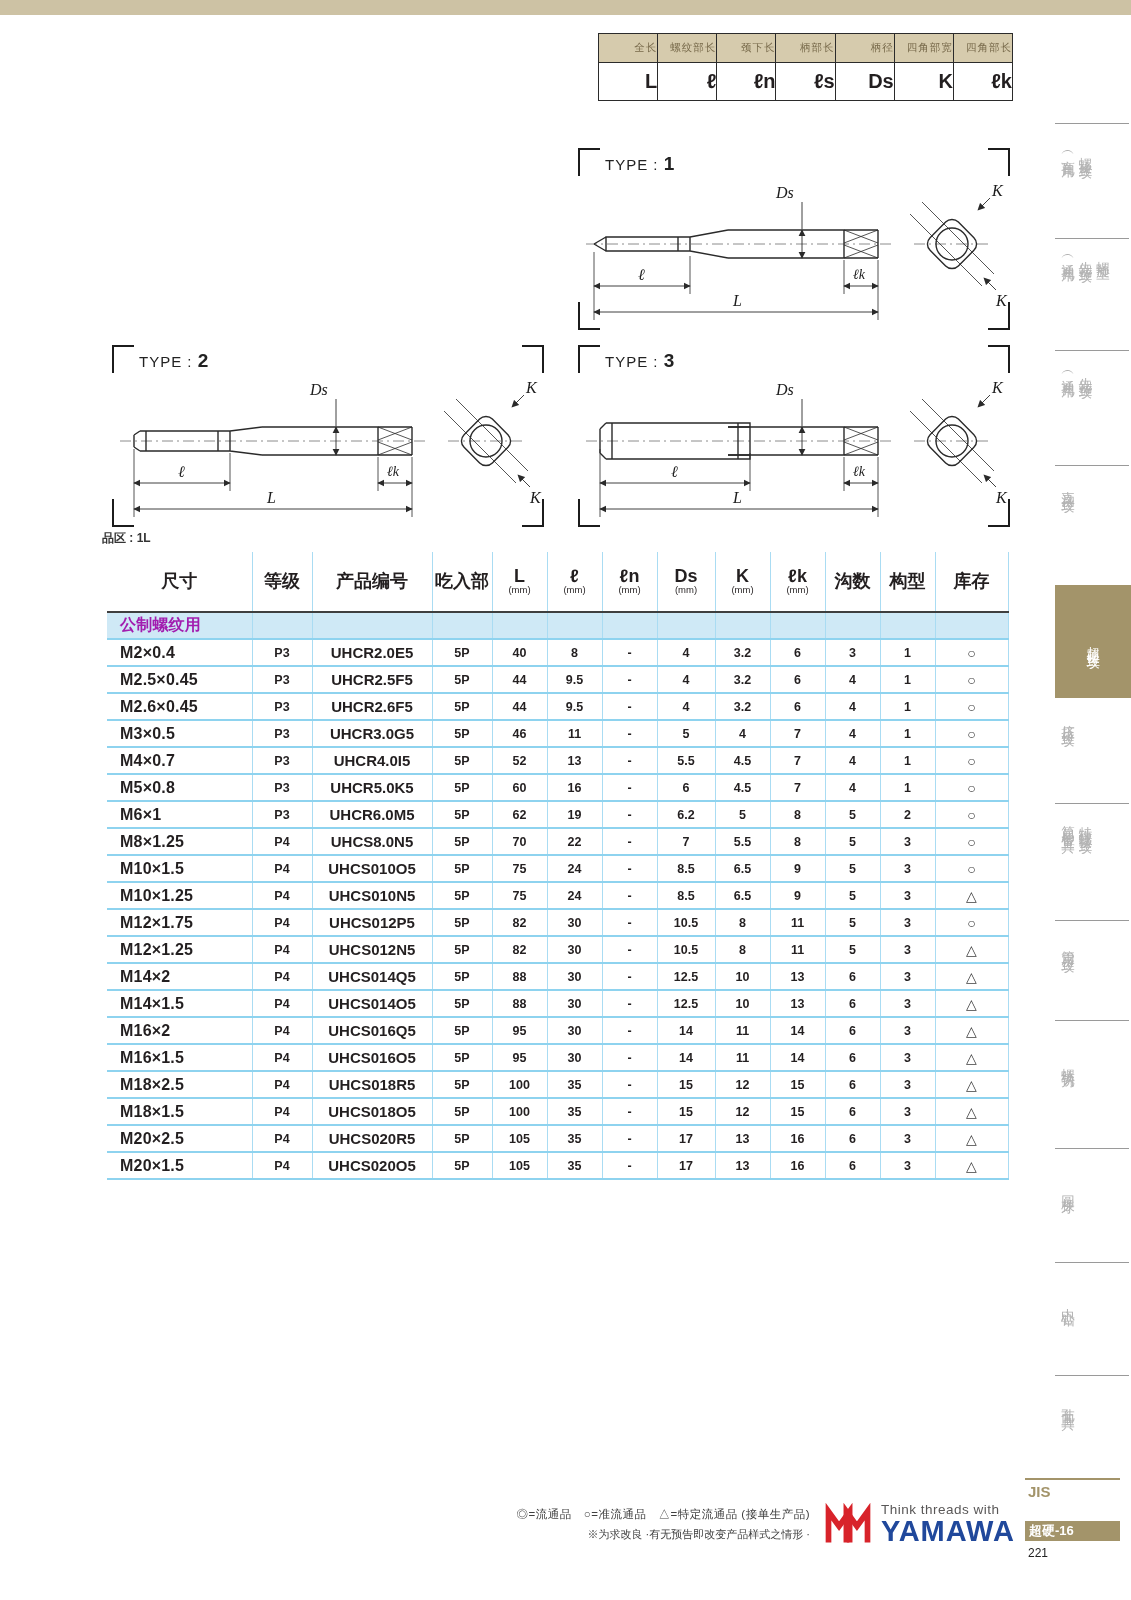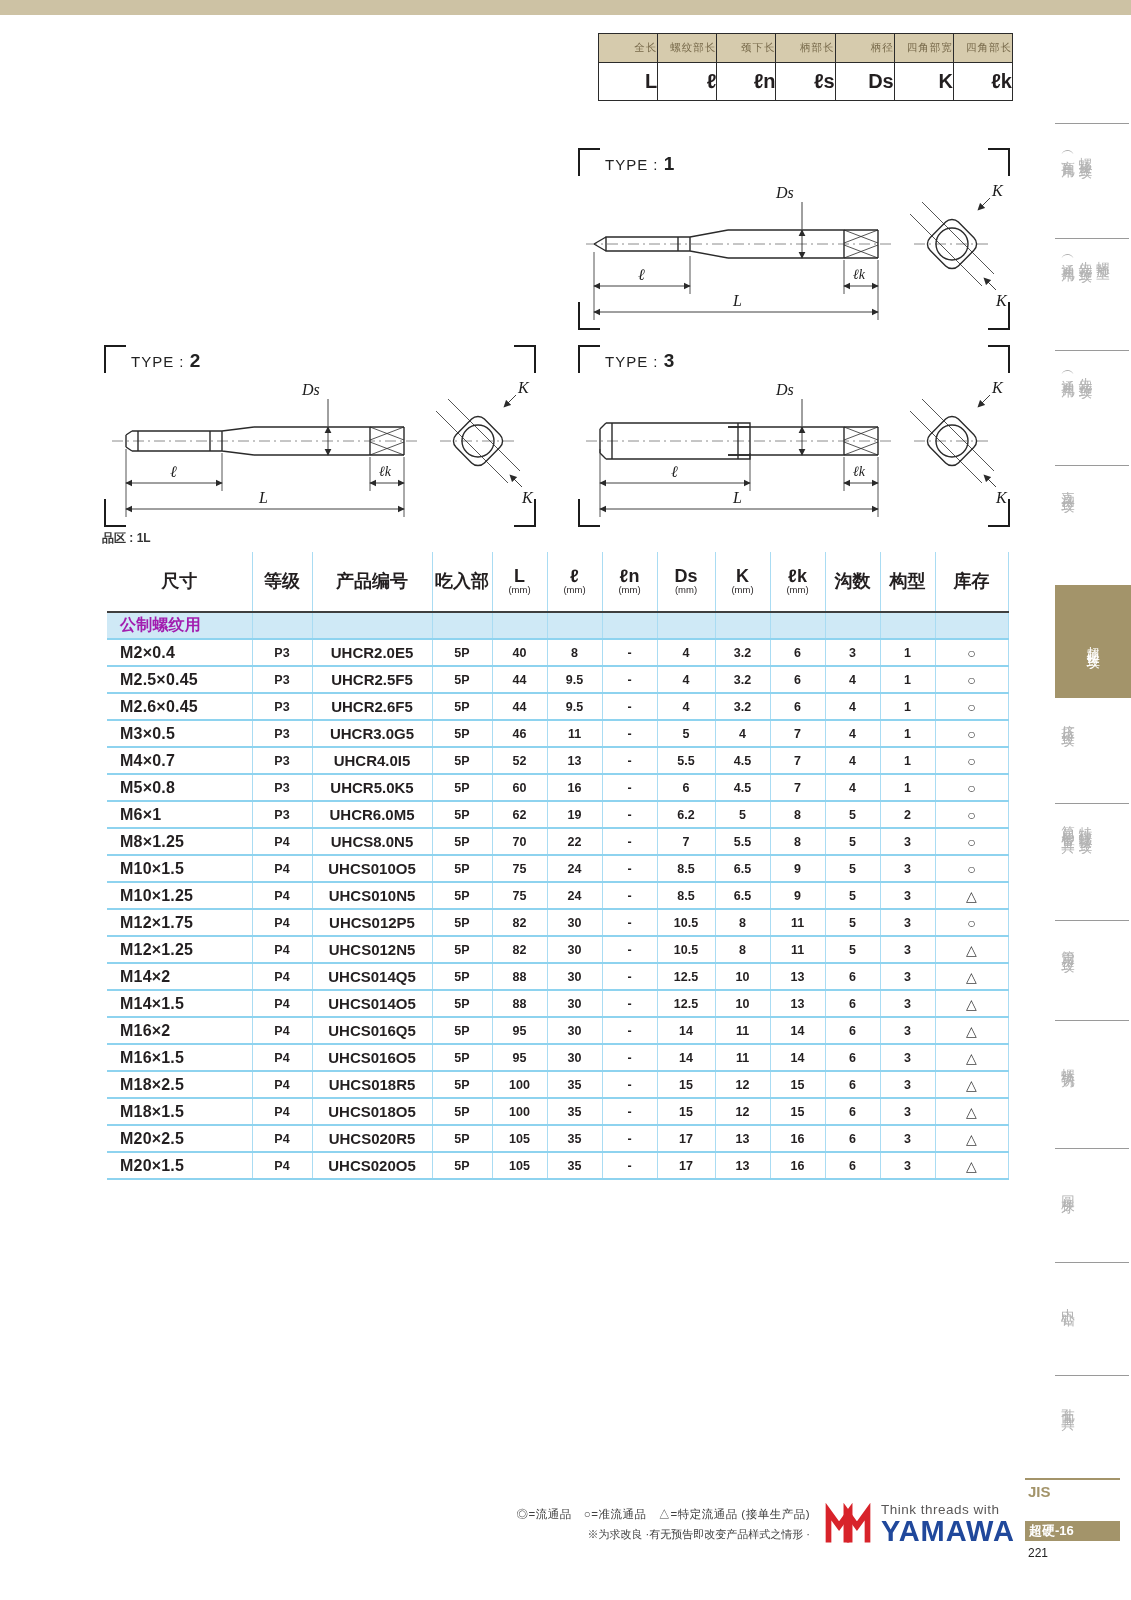--- a/index.html
+++ b/index.html
@@ -9,21 +9,21 @@
   .top-strip{position:absolute;top:0;left:0;width:1131px;height:15px;background:#cdc2a4;}
 
   
   .legend-table{position:absolute;left:598px;top:33px;border-collapse:collapse;table-layout:fixed;width:415px;}
   .legend-table th,.legend-table td{border:1px solid #2b2b2b;text-align:right;padding:0;}
   .legend-table th{background:#d6cbad;color:#77694a;font-size:10.5px;font-weight:normal;height:28px;letter-spacing:1px;}
   .legend-table td{height:37px;font-size:20px;font-weight:bold;background:#fff;}
 
   
   .diagram{position:absolute;width:432px;height:182px;}
-  .d1{left:578px;top:148px;} .d2{left:104px;top:345px;} .d3{left:578px;top:345px;}
+  .d1{left:578px;top:148px;} .d2{left:112px;top:345px;} .d3{left:578px;top:345px;}
   .cnr{position:absolute;width:20px;height:26px;}
   .cnr.tl{top:0;left:0;border-top:2px solid #1c1c1c;border-left:2px solid #1c1c1c;}
   .cnr.tr{top:0;right:0;border-top:2px solid #1c1c1c;border-right:2px solid #1c1c1c;}
   .cnr.bl{bottom:0;left:0;border-bottom:2px solid #1c1c1c;border-left:2px solid #1c1c1c;}
   .cnr.br{bottom:0;right:0;border-bottom:2px solid #1c1c1c;border-right:2px solid #1c1c1c;}
   .type-lbl{position:absolute;top:5px;left:27px;font-size:15px;letter-spacing:1px;color:#222;}
   .type-num{font-size:19px;font-weight:bold;}
   .tap-svg{position:absolute;left:0;top:18px;}
   .ln{stroke:#2a2a2a;stroke-width:1.4;fill:none;}
   .thin{stroke:#2a2a2a;stroke-width:0.8;fill:none;}

